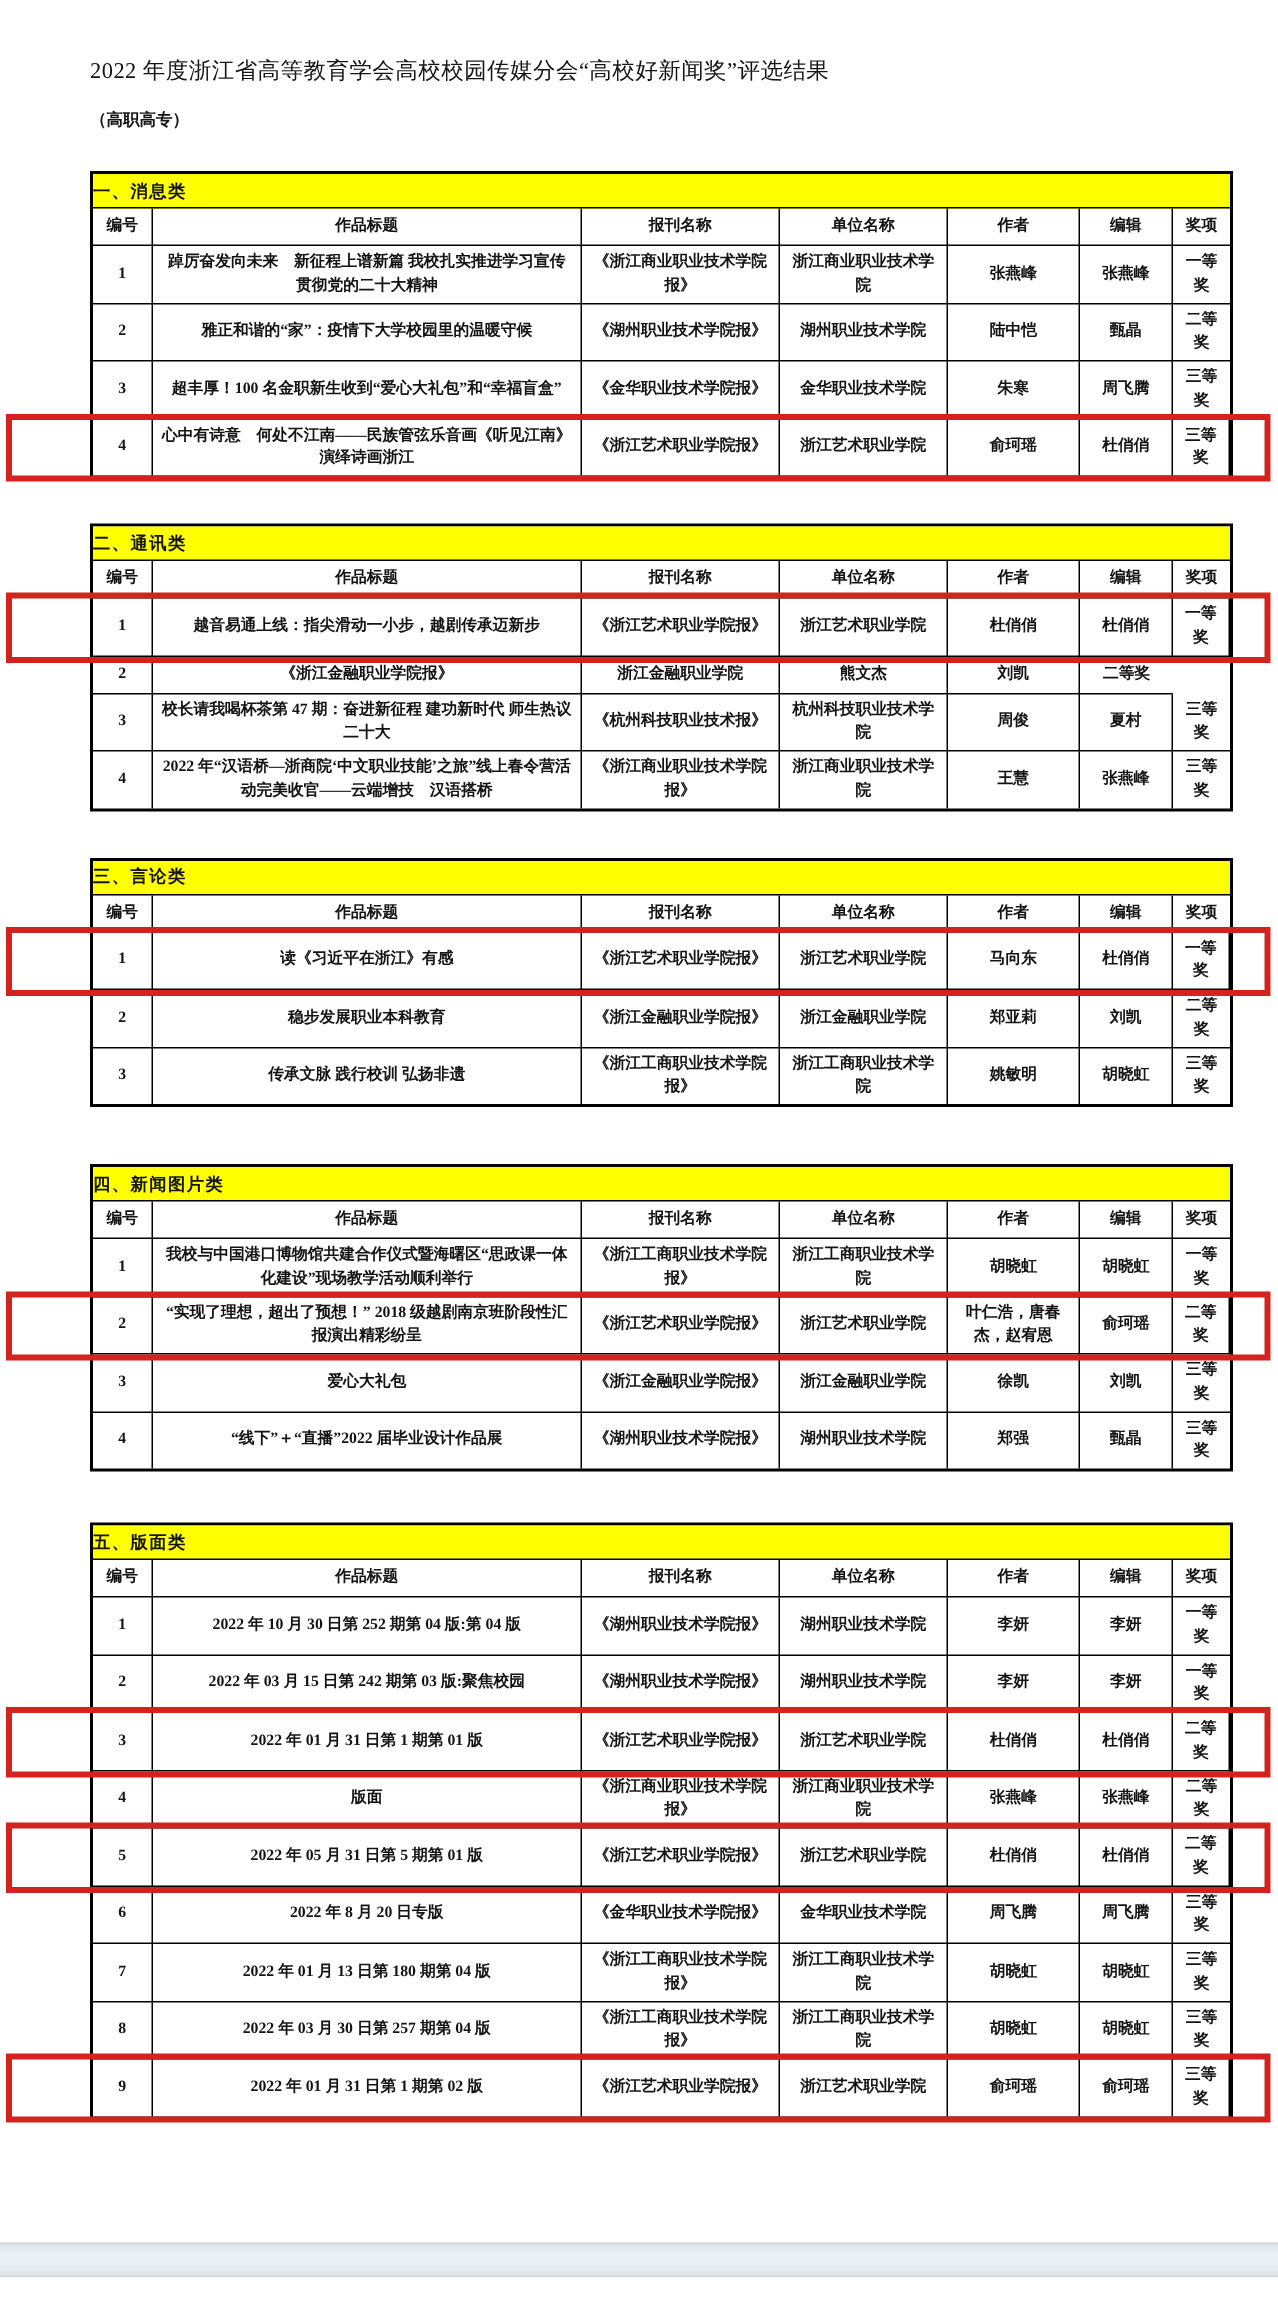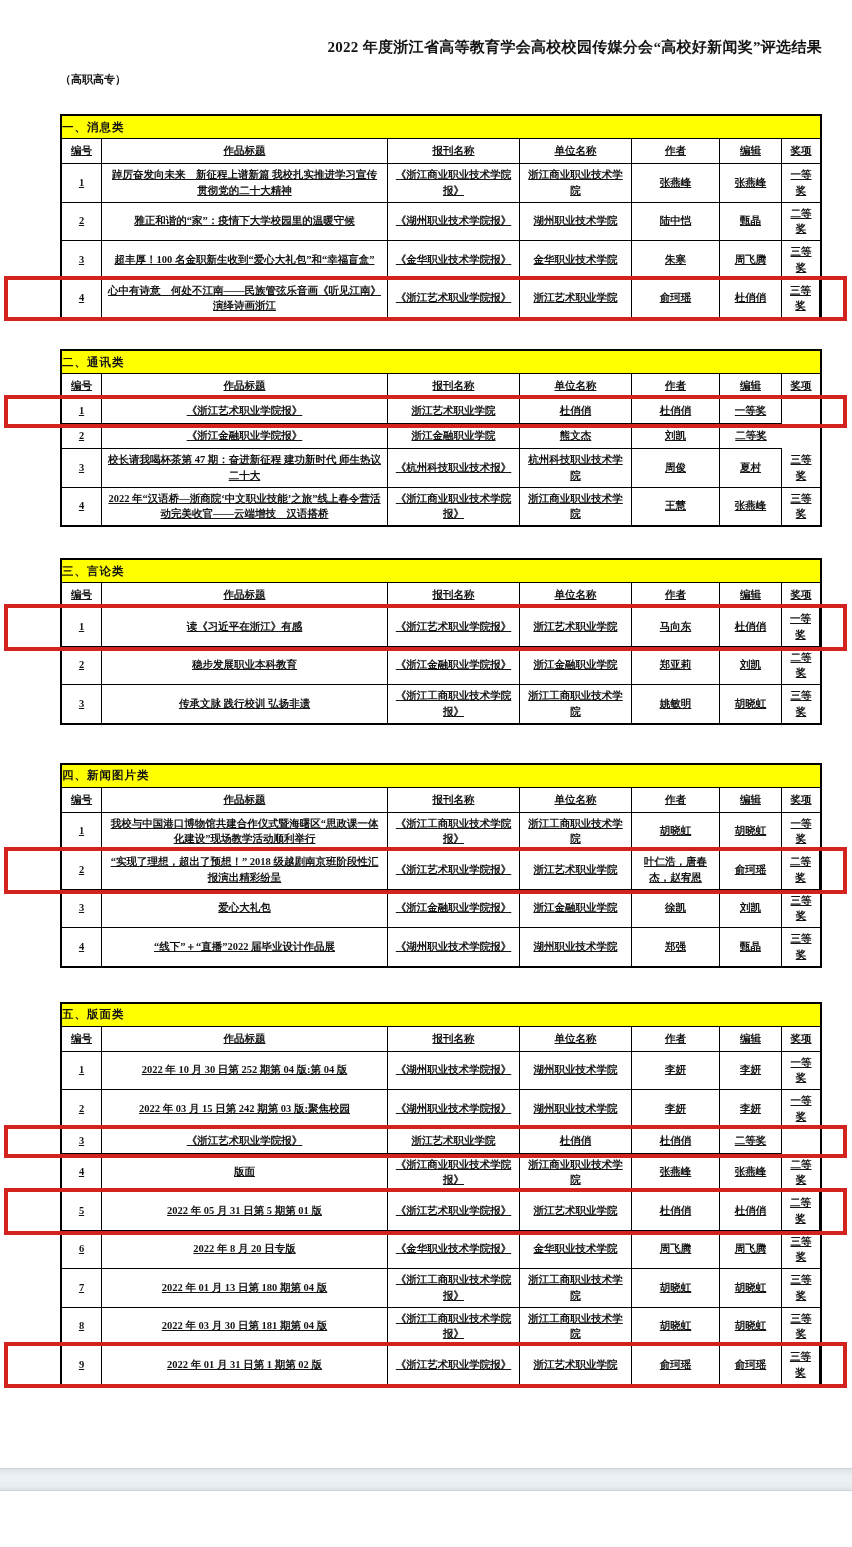--- a/index.html
+++ b/index.html
@@ -3,39 +3,38 @@
 <meta charset="utf-8">
 <style>
   html,body{margin:0;padding:0;}
   body{
     width:852px;height:1547px;background:#ffffff;overflow:hidden;
     font-family:"Liberation Serif","DejaVu Serif",serif;color:#141414;
     -webkit-font-smoothing:antialiased;
   }
   .content{padding:0 30px 0 60px;}
   .doc-title{
-    margin:38px 0 0 0;text-align:right;
-    font-size:15px;font-weight:bold;letter-spacing:.3px;
+    margin:38px 0 0 0;text-align:left;
+    font-size:15px;font-weight:normal;letter-spacing:.3px;
   }
   .doc-subtitle{margin-top:15px;text-align:left;font-size:11px;font-weight:bold;}
 
   section.award-table{position:relative;border:2px solid #000;}
   .s0{margin-top:27px}.s1{margin-top:30px}.s2{margin-top:31px}
   .s3{margin-top:38px}.s4{margin-top:34px}
 
   .section-header{
     background:var(--section-bg,#ffff00);border-bottom:1px solid #000;
     height:22px;display:flex;align-items:center;
   }
   .section-title{font-size:11.5px;font-weight:bold;letter-spacing:1px;}
 
   .grid-row{
     display:grid;position:relative;
     grid-template-columns:40px 286px 132px 112px 88px 62px 1fr;
-    text-decoration:underline;
   }
   .cell{
     border-right:1px solid #000;border-bottom:1px solid #000;
     display:flex;align-items:center;justify-content:center;
     text-align:center;padding:3px 5px;box-sizing:border-box;
     font-size:10.5px;line-height:1.5;min-height:25px;font-weight:600;
   }
   .cell:last-child{border-right:none;}
   .rows .grid-row:last-child .cell{border-bottom:none;}
   .header-row .cell{font-weight:bold;}
@@ -121,20 +120,21 @@
           <div class="cell">作品标题</div>
           <div class="cell">报刊名称</div>
           <div class="cell">单位名称</div>
           <div class="cell">作者</div>
           <div class="cell">编辑</div>
           <div class="cell">奖项</div>
         </div>
     <div class="rows">
           <div class="grid-row body-row">
     <div class="cell">1</div>
+    <div class="cell">越音易通上线：指尖滑动一小步，越剧传承迈新步</div>
     <div class="cell">《浙江艺术职业学院报》</div>
     <div class="cell">浙江艺术职业学院</div>
     <div class="cell">杜俏俏</div>
     <div class="cell">杜俏俏</div>
     <div class="cell">一等奖</div>
   <div class="highlight-box"></div>
           </div>
           <div class="grid-row body-row">
     <div class="cell">2</div>
     <div class="cell">《浙江金融职业学院报》</div>
@@ -287,20 +287,21 @@
     <div class="cell">2</div>
     <div class="cell">2022 年 03 月 15 日第 242 期第 03 版:聚焦校园</div>
     <div class="cell">《湖州职业技术学院报》</div>
     <div class="cell">湖州职业技术学院</div>
     <div class="cell">李妍</div>
     <div class="cell">李妍</div>
     <div class="cell">一等奖</div>
   </div>
           <div class="grid-row body-row">
     <div class="cell">3</div>
+    <div class="cell">2022 年 01 月 31 日第 1 期第 01 版</div>
     <div class="cell">《浙江艺术职业学院报》</div>
     <div class="cell">浙江艺术职业学院</div>
     <div class="cell">杜俏俏</div>
     <div class="cell">杜俏俏</div>
     <div class="cell">二等奖</div>
   <div class="highlight-box"></div>
           </div>
           <div class="grid-row body-row">
     <div class="cell">4</div>
     <div class="cell">版面</div>
@@ -333,21 +334,21 @@
     <div class="cell">7</div>
     <div class="cell">2022 年 01 月 13 日第 180 期第 04 版</div>
     <div class="cell">《浙江工商职业技术学院报》</div>
     <div class="cell">浙江工商职业技术学院</div>
     <div class="cell">胡晓虹</div>
     <div class="cell">胡晓虹</div>
     <div class="cell">三等奖</div>
   </div>
           <div class="grid-row body-row">
     <div class="cell">8</div>
-    <div class="cell">2022 年 03 月 30 日第 181 期第 04 版</div>
+    <div class="cell">2022 年 03 月 30 日第 257 期第 04 版</div>
     <div class="cell">《浙江工商职业技术学院报》</div>
     <div class="cell">浙江工商职业技术学院</div>
     <div class="cell">胡晓虹</div>
     <div class="cell">胡晓虹</div>
     <div class="cell">三等奖</div>
   </div>
           <div class="grid-row body-row">
     <div class="cell">9</div>
     <div class="cell">2022 年 01 月 31 日第 1 期第 02 版</div>
     <div class="cell">《浙江艺术职业学院报》</div>

